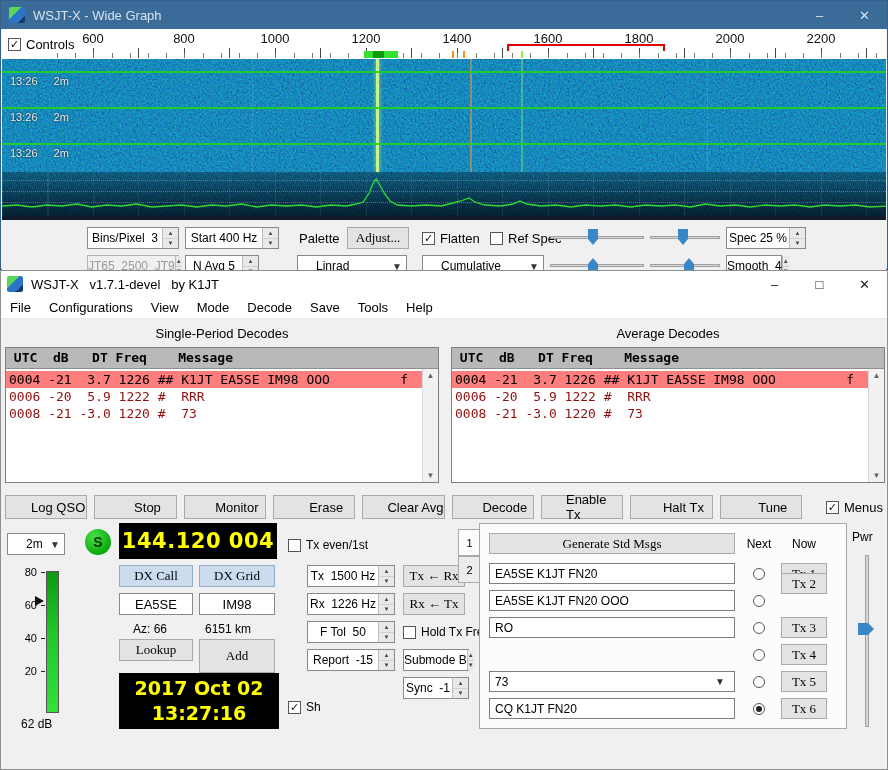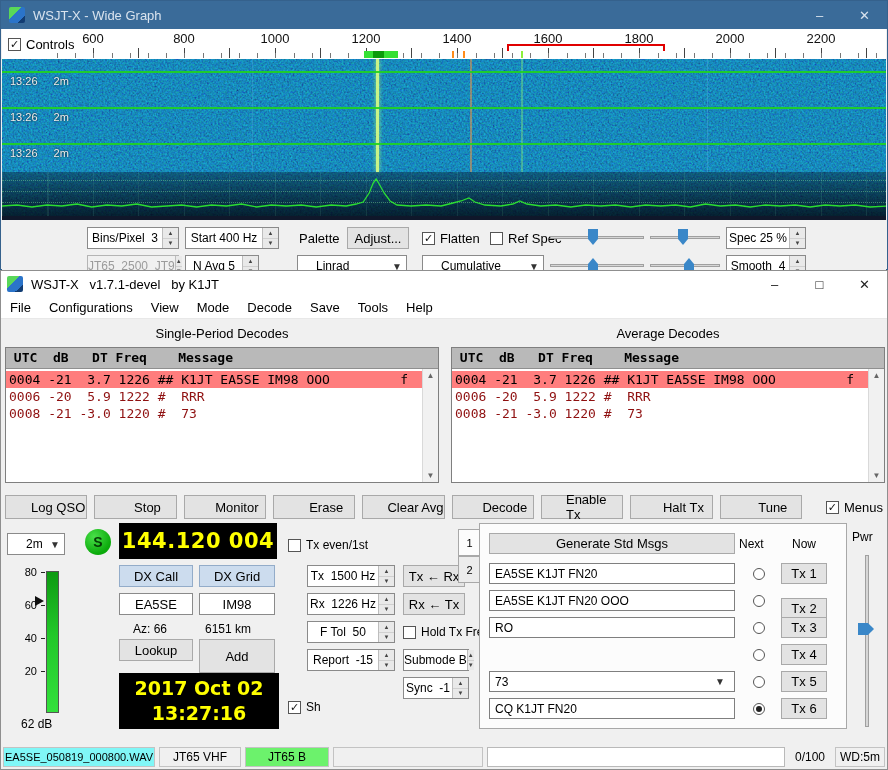--- a/index.html
+++ b/index.html
@@ -52,21 +52,21 @@
   .sbtns { width:16px; display:flex; flex-direction:column; border-left:1px solid #bdbdbd; }
   .sbtns i { flex:1; font-style:normal; font-size:6px; display:flex; align-items:center; justify-content:center;
              background:#e9e9e9; color:#444; }
   .sbtns i:first-child { border-bottom:1px solid #d0d0d0; }
 
   .combo { position:absolute; height:22px; background:#fff; border:1px solid #8a8a8a; display:flex; align-items:center; font-size:12px; padding-left:18px; }
   .ctxt { flex:1; white-space:pre; }
   .carrow { width:18px; text-align:center; color:#333; font-size:10px; flex:none; }
 
   .pbtn { background:#e3e3e3; border:1px solid #a9a9a9; display:flex; align-items:center; justify-content:center; font-size:13px; }
-  .pbtn.abs { position:absolute; }
+  .pbtn.abs { position:absolute;font-family:Liberation Serif, serif; }
   .dxbtn { background:#ccdcee; border-color:#93acc9; }
 
   .hslider { position:absolute; height:20px; }
   .groove { position:absolute; left:0; right:0; top:9px; height:3px; background:#d6d6d6; border:1px solid #a0a0a0; }
   .shandle { position:absolute; top:2px; width:10px; height:16px; background:#3a87c8; }
   .tip-down { clip-path:polygon(0 0,100% 0,100% 62%,50% 100%,0 62%); }
   .tip-up { top:3px; clip-path:polygon(50% 0,100% 38%,100% 100%,0 100%,0 38%); }
 
   
   #main { position:absolute; left:0; top:270px; width:888px; height:500px; background:#f0f0f0; border:1px solid #8f8f8f; }
@@ -293,21 +293,21 @@
       <span class="carrow">▼</span>
     </div>
     <div class="hslider" style="left:548px;top:35px;width:94px">
       <div class="groove"></div>
       <div class="shandle tip-up" style="left:38px"></div>
     </div>
     <div class="hslider" style="left:648px;top:35px;width:70px">
       <div class="groove"></div>
       <div class="shandle tip-up" style="left:34px"></div>
     </div>
-    <div class="spin" style="left:724px;top:35px;width:80px">
+    <div class="spin" style="left:724px;top:35px;width:56px">
       <span class="stxt">Smooth  4</span>
       <span class="sbtns">
           <i>▲</i>
           <i>▼</i>
         </span>
     </div>
   </div>
 </div>
 
 <div id="main">
@@ -477,34 +477,34 @@
     <span class="cb">
         <i class="ck">✓</i>
       </span>
     <span>Sh</span>
   </span>
 
   <div class="vtab sel" style="top:258px">1</div>
   <div class="vtab" style="top:285px">2</div>
   <div class="msggroup"></div>
   <div class="pbtn abs" style="left:488px;top:262px;width:246px;height:21px">Generate Std Msgs</div>
-  <span class="collabel" style="left:738px;top:266px;width:40px;text-align:left">Next</span>
+  <span class="collabel" style="left:738px;top:266px;width:40px;text-align:center">Next</span>
   <span class="collabel" style="left:783px;top:266px;width:40px;text-align:center">Now</span>
 
   <div class="msginput" style="top:292px">
       <span>EA5SE K1JT FN20</span>
     </div>
   <span class="radio" style="left:752px;top:297px"></span>
   <div class="pbtn abs txbtn" style="top:292px">Tx 1</div>
 
   <div class="msginput" style="top:319px">
       <span>EA5SE K1JT FN20 OOO</span>
     </div>
   <span class="radio" style="left:752px;top:324px"></span>
-  <div class="pbtn abs txbtn" style="top:327px">Tx 2</div>
+  <div class="pbtn abs txbtn" style="top:302px">Tx 2</div>
 
   <div class="msginput" style="top:346px">
       <span>RO</span>
     </div>
   <span class="radio" style="left:752px;top:351px"></span>
   <div class="pbtn abs txbtn" style="top:346px">Tx 3</div>
 
   <span class="radio" style="left:752px;top:378px"></span>
   <div class="pbtn abs txbtn" style="top:373px">Tx 4</div>
 
@@ -518,22 +518,13 @@
   <div class="msginput" style="top:427px">
       <span>CQ K1JT FN20</span>
     </div>
   <span class="radio sel" style="left:752px;top:432px"></span>
   <div class="pbtn abs txbtn" style="top:427px">Tx 6</div>
 
   <span class="collabel" style="left:851px;top:259px">Pwr</span>
   <div class="vgroove"></div>
   <div class="vhandle"></div>
 
-  <div id="statusbar">
-    <span class="sp wav">EA5SE_050819_000800.WAV</span>
-    <span class="sp cfg">JT65 VHF</span>
-    <span class="sp mode">JT65 B</span>
-    <span class="sp blank"></span>
-    <span class="sp prog"></span>
-    <span class="sp plain">0/100</span>
-    <span class="sp wd">WD:5m</span>
-  </div>
 </div>
 
 </body></html>

